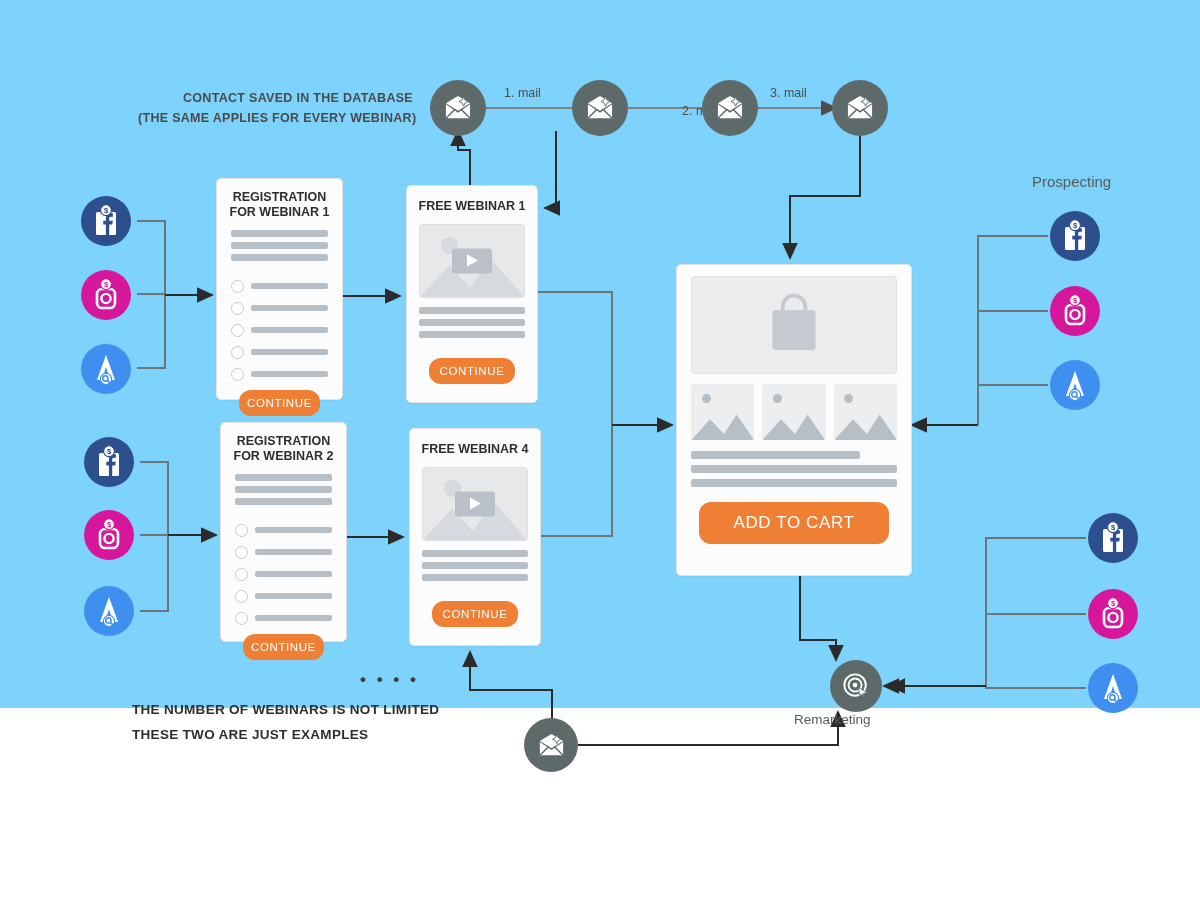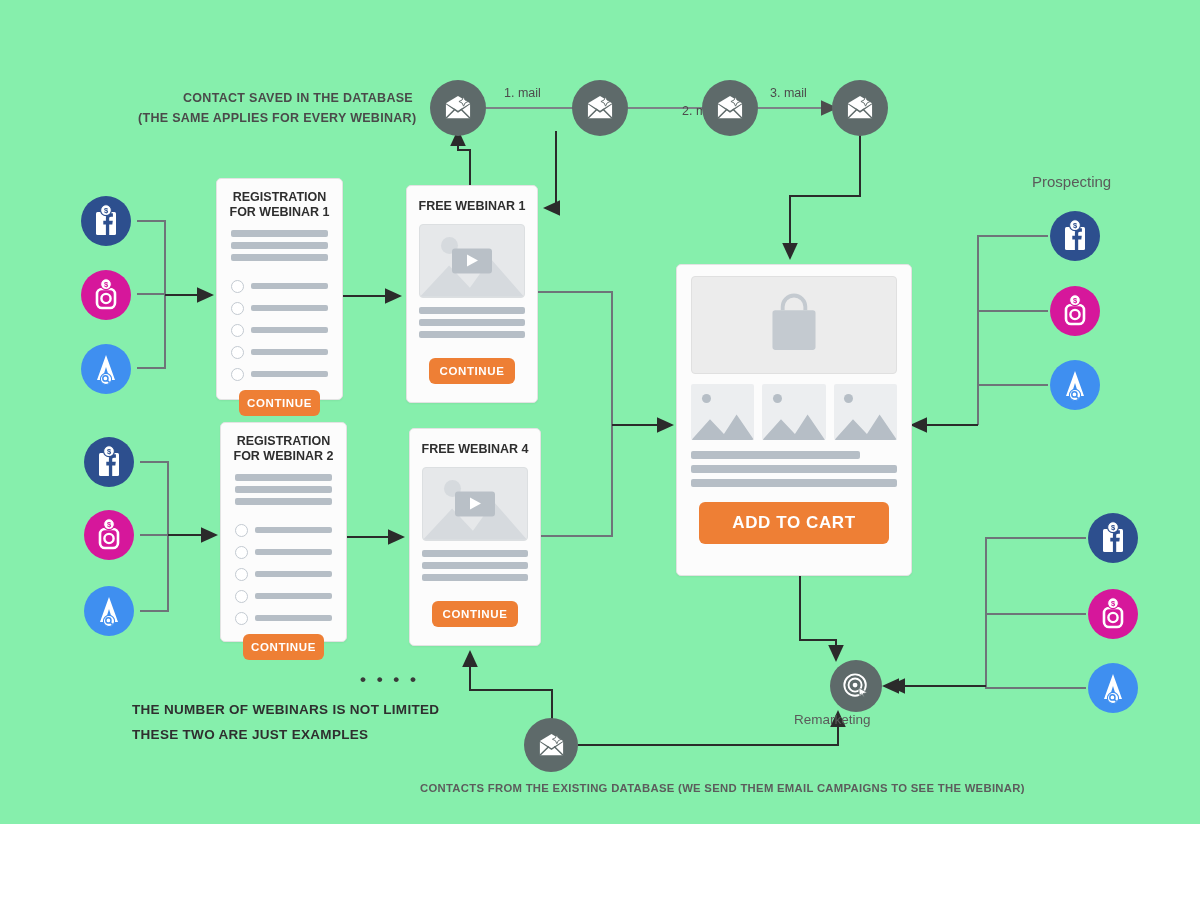--- a/index.html
+++ b/index.html
@@ -1,18 +1,18 @@
 <!DOCTYPE html>
 <html><head>
 <meta charset="utf-8">
 <style>
   html,body{margin:0;padding:0;background:#ffffff;}
   body{width:1200px;height:900px;overflow:hidden;
        font-family:"Liberation Sans",sans-serif;color:#3b3b3b;}
-  #stage{position:relative;width:1200px;height:824px;background:#86efac;}
+  #stage{position:relative;width:1200px;height:708px;background:#7dd3fc;}
   svg.wires{position:absolute;left:0;top:0;width:1200px;height:900px;pointer-events:none;}
 
   
   .cap{position:absolute;font-weight:bold;letter-spacing:.3px;color:#4a4a4a;white-space:nowrap;}
   .cap.l1{font-size:12.5px;}
   .cap.note{font-size:13.5px;color:#2f2f2f;}
   .cap.small{font-size:11.3px;color:#5c5c5c;font-weight:bold;}
   .mlabel{position:absolute;font-size:12.5px;color:#4c4c4c;font-weight:normal;white-space:nowrap;}
   .plain{position:absolute;font-size:15px;color:#5a5a5a;font-weight:normal;white-space:nowrap;}
   .dots{position:absolute;font-size:17px;letter-spacing:3px;color:#3a3a3a;font-weight:bold;}
@@ -25,22 +25,22 @@
   .web .card-title{font-size:12.5px;padding:13px 6px 0;}
   .lp .card-title{font-size:17px;padding:16px 8px 0;letter-spacing:.2px;}
 
   .bar{background:#b6bec6;border-radius:2px;height:7px;margin:0 auto;}
   .reg .barset{padding:10px 14px 0;}
   .reg .barset .bar{margin-bottom:5px;}
   .radios{padding:14px 14px 0;}
   .rrow{display:flex;align-items:center;gap:7px;margin-bottom:9px;}
   .radio{width:11px;height:11px;border:1.6px solid #c3cad1;border-radius:50%;flex:0 0 auto;background:#fff;}
   .rrow .bar{flex:1;height:6px;}
-  .btn{background:#ee7f35;color:#fff;border-radius:6px;text-align:center;
-       font-weight:bold;letter-spacing:.6px;box-sizing:border-box;}
+  .btn{background:#ee7f35;color:#fff;border-radius:12px;text-align:center;
+       font-weight:normal;letter-spacing:.6px;box-sizing:border-box;}
   .reg .btn{font-size:11.5px;padding:7px 0;margin:7px 22px 0;}
   .web .btn{font-size:11.5px;padding:7px 0;margin:0 22px;}
   .lp .btn{font-size:17px;padding:11px 0;margin:0 22px;}
 
   .vid{margin:10px 12px 0;background:#e6e8ea;border:1px solid #dcdfe1;border-radius:4px;
        position:relative;overflow:hidden;}
   .vid .hill{position:absolute;left:0;bottom:0;width:100%;height:62%;}
   .vid .sun{position:absolute;width:17px;height:17px;border-radius:50%;background:#d6dade;left:20%;top:17%;}
   .vid .play{position:absolute;left:50%;top:50%;transform:translate(-50%,-50%);
              width:40px;height:25px;background:#b9c0c7;border-radius:3px;}
@@ -426,15 +426,14 @@
       <path d="M15 3 L24 28 L19 28 L15 15 L11 28 L6 28 Z" fill="#ffffff"></path>
       <circle cx="15" cy="27" r="5.6" fill="#ffffff" stroke="#3f8ff0" stroke-width="1.1"></circle>
       <circle cx="14.4" cy="26.4" r="2.6" fill="none" stroke="#3f8ff0" stroke-width="1.5"></circle>
       <path d="M16.4 28.5 L18.6 30.6" stroke="#3f8ff0" stroke-width="1.6"></path>
     </svg>
   </div>
 
   <div class="dots" style="left:360px;top:670px;">• • • •</div>
   <div class="cap note" style="left:132px;top:702px;">THE NUMBER OF WEBINARS IS NOT LIMITED</div>
   <div class="cap note" style="left:132px;top:727px;">THESE TWO ARE JUST EXAMPLES</div>
-  <div class="cap small" style="left:420px;top:782px;">CONTACTS FROM THE EXISTING DATABASE (WE SEND THEM EMAIL CAMPAIGNS TO SEE THE WEBINAR)</div>
 
 </div>
 
 </body></html>

